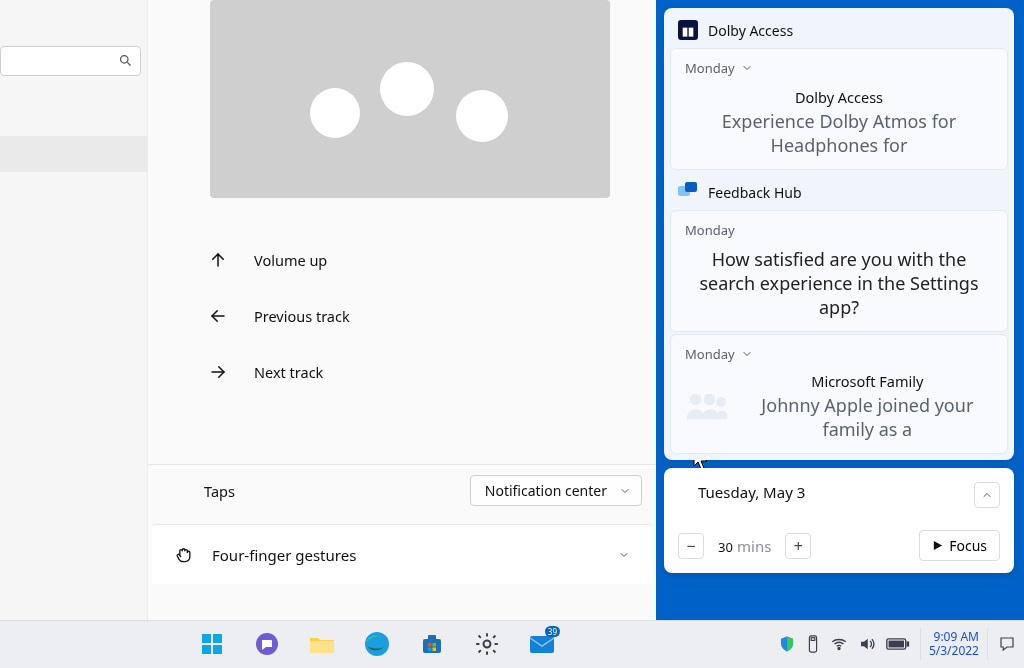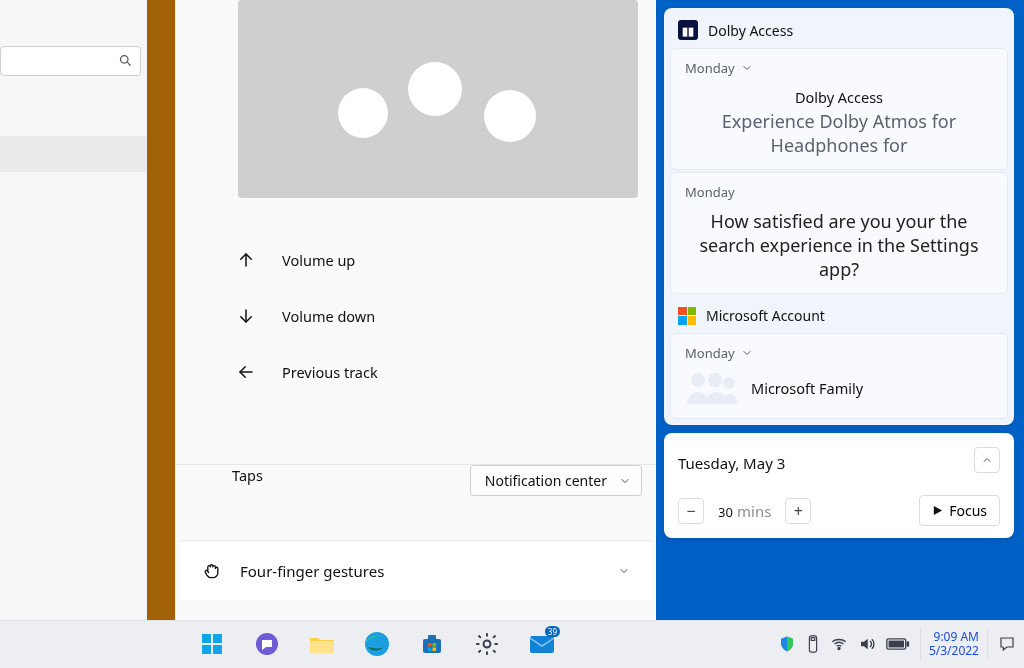--- a/index.html
+++ b/index.html
@@ -6,23 +6,22 @@
   body {
     width: 1024px; height: 668px;
     font-family: "Segoe UI", -apple-system, system-ui, sans-serif;
     background: #0061c6;
     overflow: hidden;
     position: relative;
   }
   
   .settings-win {
     position: absolute; left: 0; top: 0; width: 656px; height: 620px;
-    background: #a16207;
+    background: #e5e5e5;
     display: flex;
-    gap: 28px;
   }
   .settings-sidebar {
     width: 147px; height: 100%; background: #f6f6f6;
     padding-top: 46px;
   }
   .search-wrap {
     margin: 0 6px 0 0;
     position: relative;
   }
   .search-input {
@@ -47,35 +46,35 @@
   .circle.a { left:100px; top:88px; width:50px; height:50px; }
   .circle.b { left:170px; top:62px; width:54px; height:54px; }
   .circle.c { left:246px; top:90px; width:52px; height:52px; }
   .gesture-list { position:absolute; left:58px; top:232px; width:340px; }
   .gesture-row { display:flex; align-items:center; height:56px; gap:24px; }
   .gesture-icon { width:24px; display:flex; justify-content:center; }
   .gesture-label { font-size:14.5px; color:#111; }
   .arrow-svg { width:18px; height:18px; stroke:#111; stroke-width:2; fill:none; stroke-linecap:round; stroke-linejoin:round; }
   .taps-row {
     position:absolute; left:0; right:0; top:464px; height:52px;
-    border-top:1px solid #e8e8e8; display:flex; align-items:flex-start;
+    border-top:1px solid #e8e8e8; display:flex; align-items:center;
     padding:0 14px 0 56px; justify-content:space-between;
   }
   .taps-label { font-size:14.5px; color:#111; }
   .dropdown {
     display:flex; align-items:center; gap:12px;
     border:1px solid #d0d0d0; border-radius:4px; background:#fefefe;
     padding:5px 10px 5px 14px; font-size:14px; color:#111;
   }
   .chev { width:12px; height:12px; stroke:#555; stroke-width:2; fill:none; stroke-linecap:round; stroke-linejoin:round; }
   .four-finger {
     position:absolute; left:0; right:0; top:524px; height:60px;
     border-top:1px solid #e8e8e8; display:flex; align-items:center;
     padding:0 22px 0 22px; gap:18px;
-    background:#fff; border-radius:4px; margin:16px 4px;
+    background:#fff; border-radius:4px; margin:0 4px;
   }
   .hand-svg { width:20px; height:20px; }
   .ff-label { font-size:15px; color:#111; flex:1; }
   .cursor { position:absolute; left:545px; top:450px; width:16px; height:20px; }
 
   
   .notif-panel {
     position:absolute; left:664px; top:0; width:350px;
     display:flex; flex-direction:column; gap:8px;
   }
@@ -100,21 +99,21 @@
   .card-title { font-size:14.5px; color:#111; margin-top:10px; }
   .card-body { font-size:18px; color:#5a6270; margin-top:2px; }
   .card-body.dark { color:#222; }
   .family-row { display:flex; align-items:center; gap:14px; margin-top:8px; }
   .family-ico { width:52px; height:36px; color:#e8ecf5; }
 
   .calendar-panel {
     background:#fff; border-radius:8px; box-shadow:0 2px 6px rgba(0,0,0,.12);
     padding:14px 14px 12px 14px;
   }
-  .cal-head { display:flex; align-items:flex-end; justify-content:space-between; }
+  .cal-head { display:flex; align-items:flex-start; justify-content:space-between;margin-left:20px; }
   .cal-date { font-size:15px; color:#111; }
   .collapse-btn { width:26px; height:26px; border:1px solid #dcdcdc; border-radius:4px; display:flex; align-items:center; justify-content:center; background:#fff;}
   .cal-bottom { display:flex; align-items:center; gap:14px; margin-top:22px; }
   .stepper-btn { width:26px; height:26px; border:1px solid #dcdcdc; border-radius:4px; display:flex; align-items:center; justify-content:center; background:#fff; font-size:16px; color:#444;}
   .mins-val { font-size:13px; color:#111; }
   .mins-unit { font-size:15px; color:#8a8f99; }
   .focus-btn { border:1px solid #dcdcdc; border-radius:4px; padding:5px 12px; display:flex; align-items:center; gap:6px; font-size:14px; background:#fff;}
 
   
   .taskbar {
@@ -159,34 +158,34 @@
           <svg class="arrow-svg" viewBox="0 0 24 24">
               <line x1="12" y1="20" x2="12" y2="4"></line>
               <polyline points="5,11 12,4 19,11"></polyline>
             </svg>
         </span>
         <span class="gesture-label">Volume up</span>
       </div>
       <div class="gesture-row">
         <span class="gesture-icon">
           <svg class="arrow-svg" viewBox="0 0 24 24">
-              <line x1="12" y1="4" x2="12" y2="20"></line>
-              <polyline points="5,13 12,20 19,13"></polyline>
-            </svg>
-        </span>
-        <span class="gesture-label">Volume down</span>
-      </div>
-      <div class="gesture-row">
-        <span class="gesture-icon">
-          <svg class="arrow-svg" viewBox="0 0 24 24">
               <line x1="20" y1="12" x2="4" y2="12"></line>
               <polyline points="11,5 4,12 11,19"></polyline>
             </svg>
         </span>
         <span class="gesture-label">Previous track</span>
+      </div>
+      <div class="gesture-row">
+        <span class="gesture-icon">
+          <svg class="arrow-svg" viewBox="0 0 24 24">
+              <line x1="4" y1="12" x2="20" y2="12"></line>
+              <polyline points="13,5 20,12 13,19"></polyline>
+            </svg>
+        </span>
+        <span class="gesture-label">Next track</span>
       </div>
     </div>
 
     <div class="taps-row">
       <span class="taps-label">Taps</span>
       <div class="dropdown">
         <span>Notification center</span>
         <svg class="chev" viewBox="0 0 24 24">
             <polyline points="6,9 12,15 18,9"></polyline>
           </svg>
@@ -222,54 +221,53 @@
       <div class="card-day">
         <span>Monday</span>
         <svg class="chev" viewBox="0 0 24 24">
             <polyline points="6,9 12,15 18,9"></polyline>
           </svg>
       </div>
       <div class="card-title">Dolby Access</div>
       <div class="card-body">Experience Dolby Atmos for Headphones for</div>
     </div>
 
+    <div class="group-header" style="margin-top:6px;">
+      <span class="fb-ico">
+          <span class="fb-a"></span>
+          <span class="fb-b"></span>
+        </span>
+      <span>Feedback Hub</span>
+    </div>
     <div class="notif-card">
       <div class="card-day">
         <span>Monday</span>
       </div>
-      <div class="card-body dark" style="margin-top:8px;">How satisfied are you your the search experience in the Settings app?</div>
-    </div>
-
-    <div class="group-header" style="margin-top:6px;">
-      <span class="ms-ico">
-          <div></div>
-          <div></div>
-          <div></div>
-          <div></div>
-        </span>
-      <span>Microsoft Account</span>
-    </div>
+      <div class="card-body dark" style="margin-top:8px;">How satisfied are you with the search experience in the Settings app?</div>
+    </div>
+
     <div class="notif-card">
       <div class="card-day">
         <span>Monday</span>
         <svg class="chev" viewBox="0 0 24 24">
             <polyline points="6,9 12,15 18,9"></polyline>
           </svg>
       </div>
       <div class="family-row">
         <svg class="family-ico" viewBox="0 0 52 36" fill="currentColor">
             <circle cx="13" cy="10" r="7"></circle>
             <circle cx="30" cy="10" r="7"></circle>
             <circle cx="44" cy="13" r="6"></circle>
             <path d="M2 34c0-7 5-12 11-12s11 5 11 12"></path>
             <path d="M20 34c0-7 5-12 11-12s11 5 11 12"></path>
             <path d="M36 34c0-6 4-10 9-10s7 4 7 10"></path>
           </svg>
         <div>
           <div class="card-title" style="margin-top:0;">Microsoft Family</div>
+          <div class="card-body">Johnny Apple joined your family as a</div>
         </div>
       </div>
     </div>
   </div>
 
   <div class="calendar-panel">
     <div class="cal-head">
       <span class="cal-date">Tuesday, May 3</span>
       <div class="collapse-btn">
         <svg class="chev" style="transform:rotate(180deg);" viewBox="0 0 24 24">

